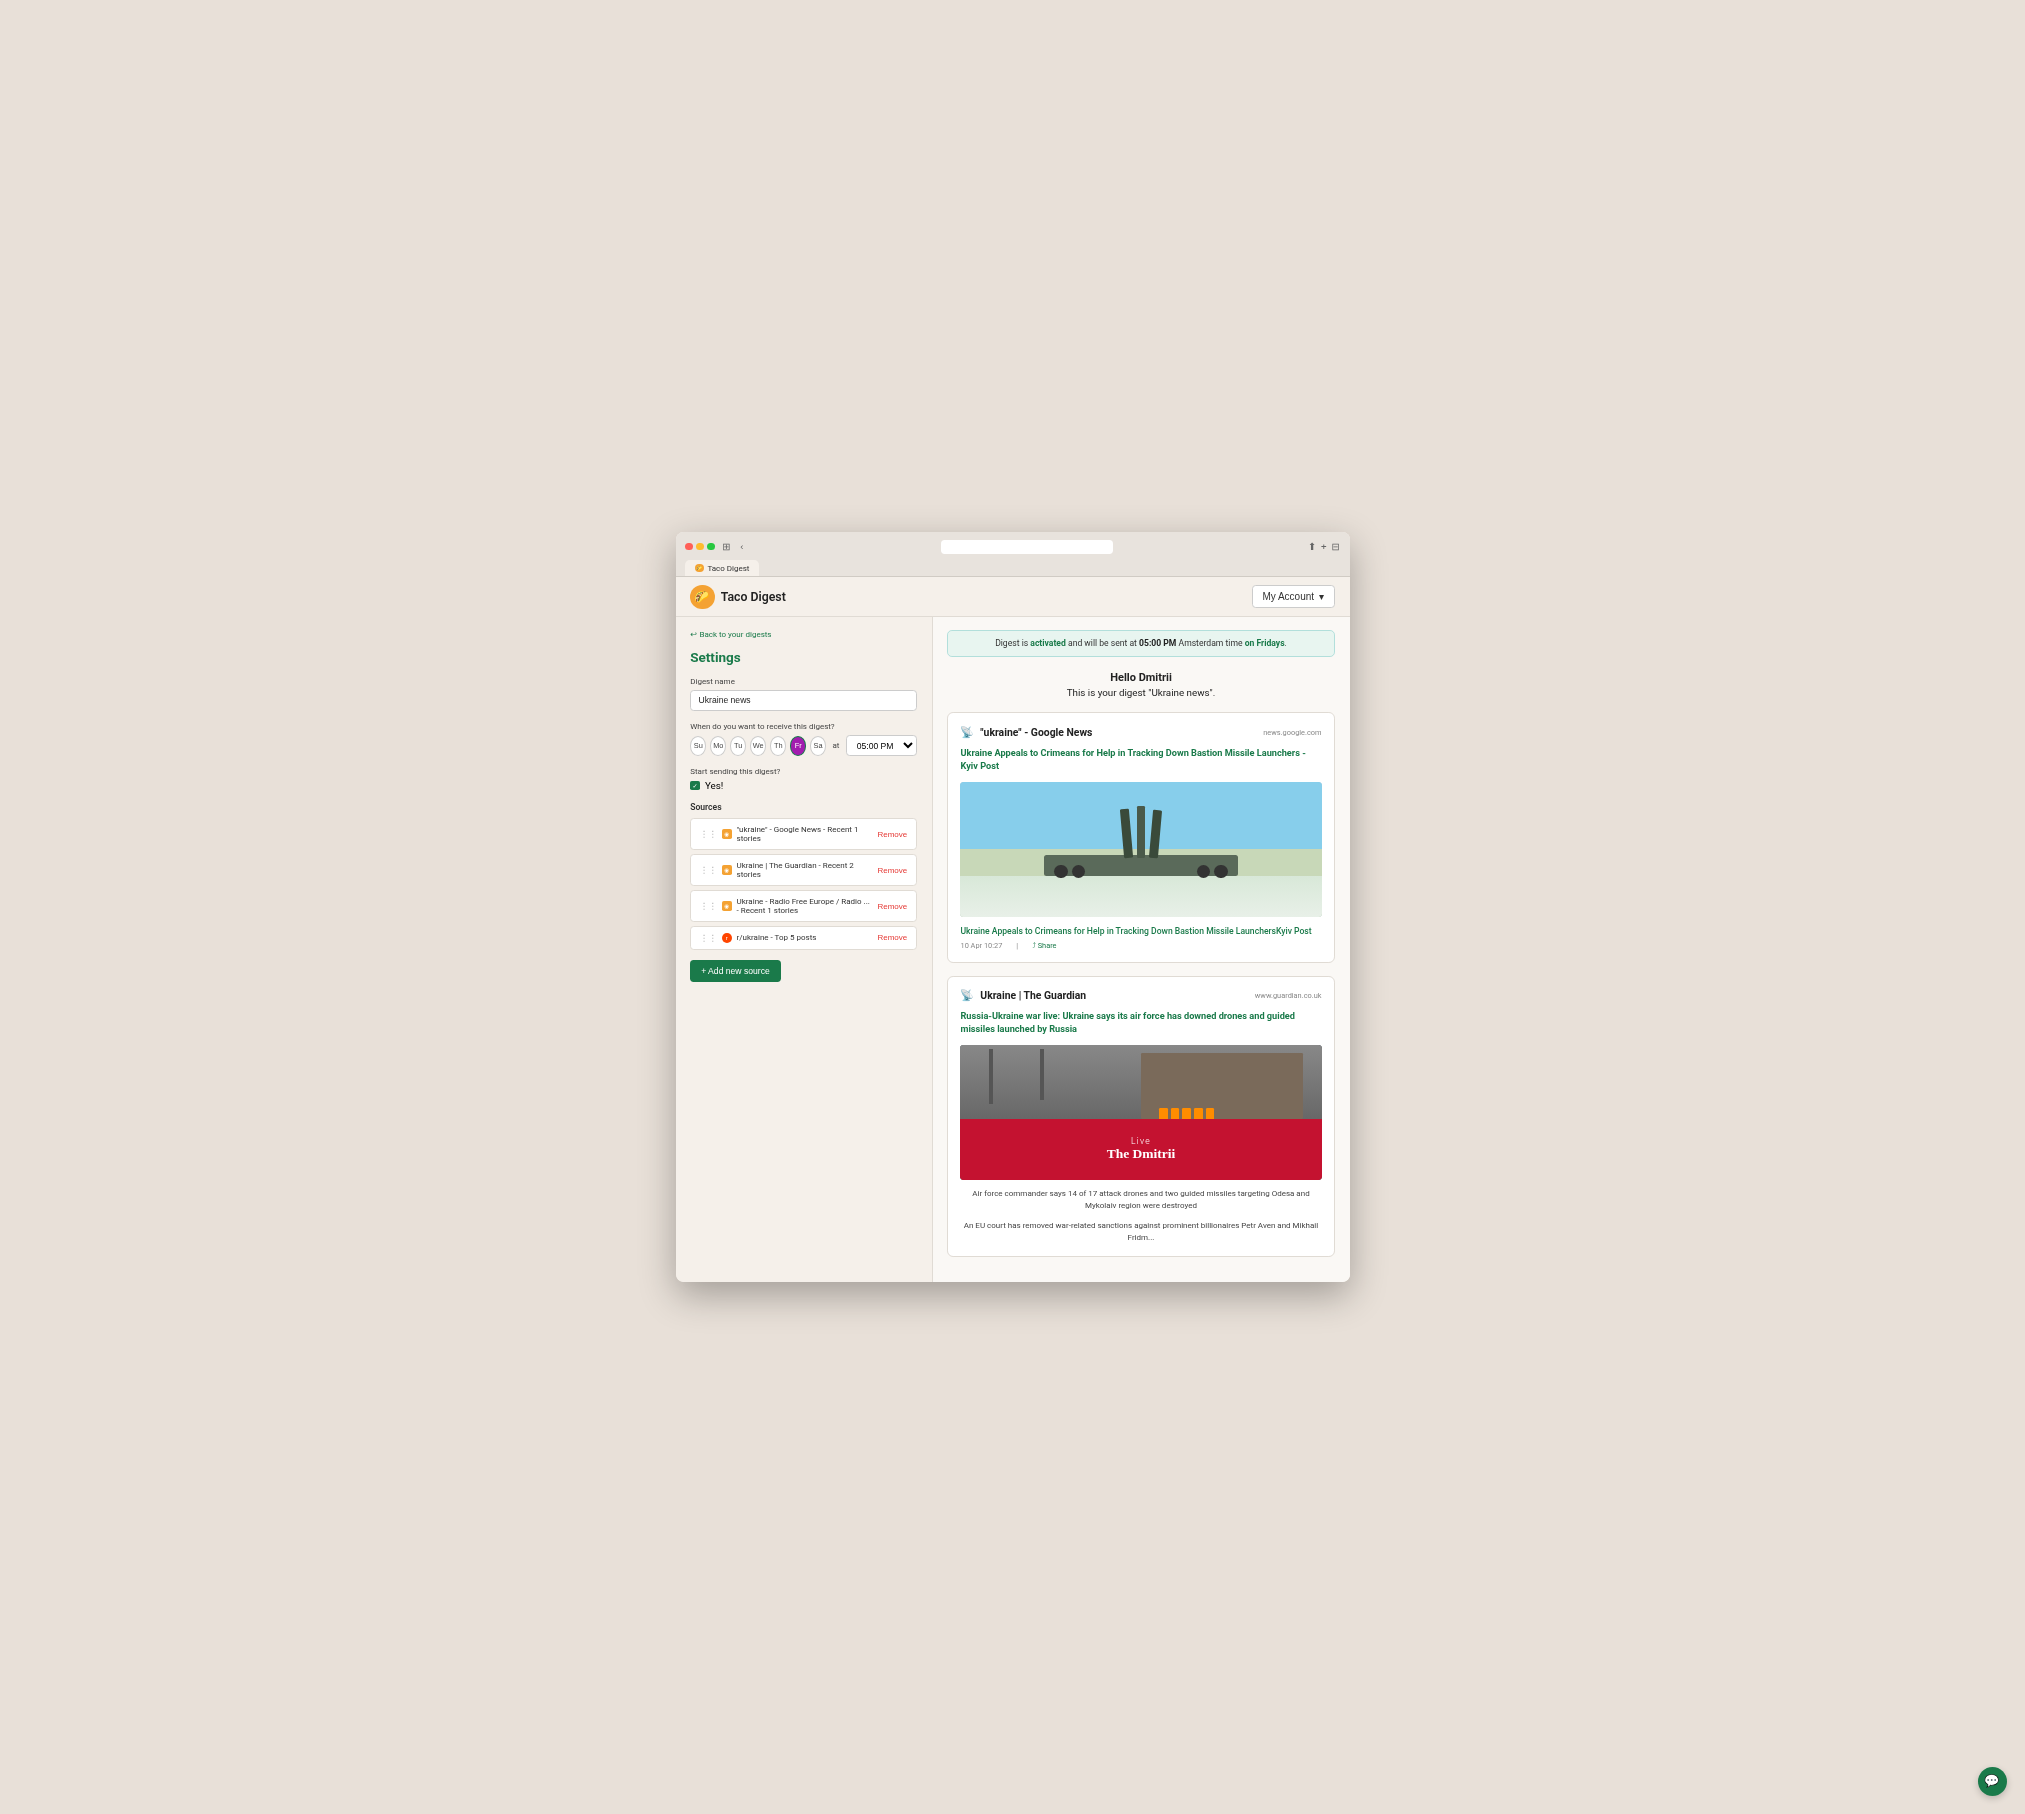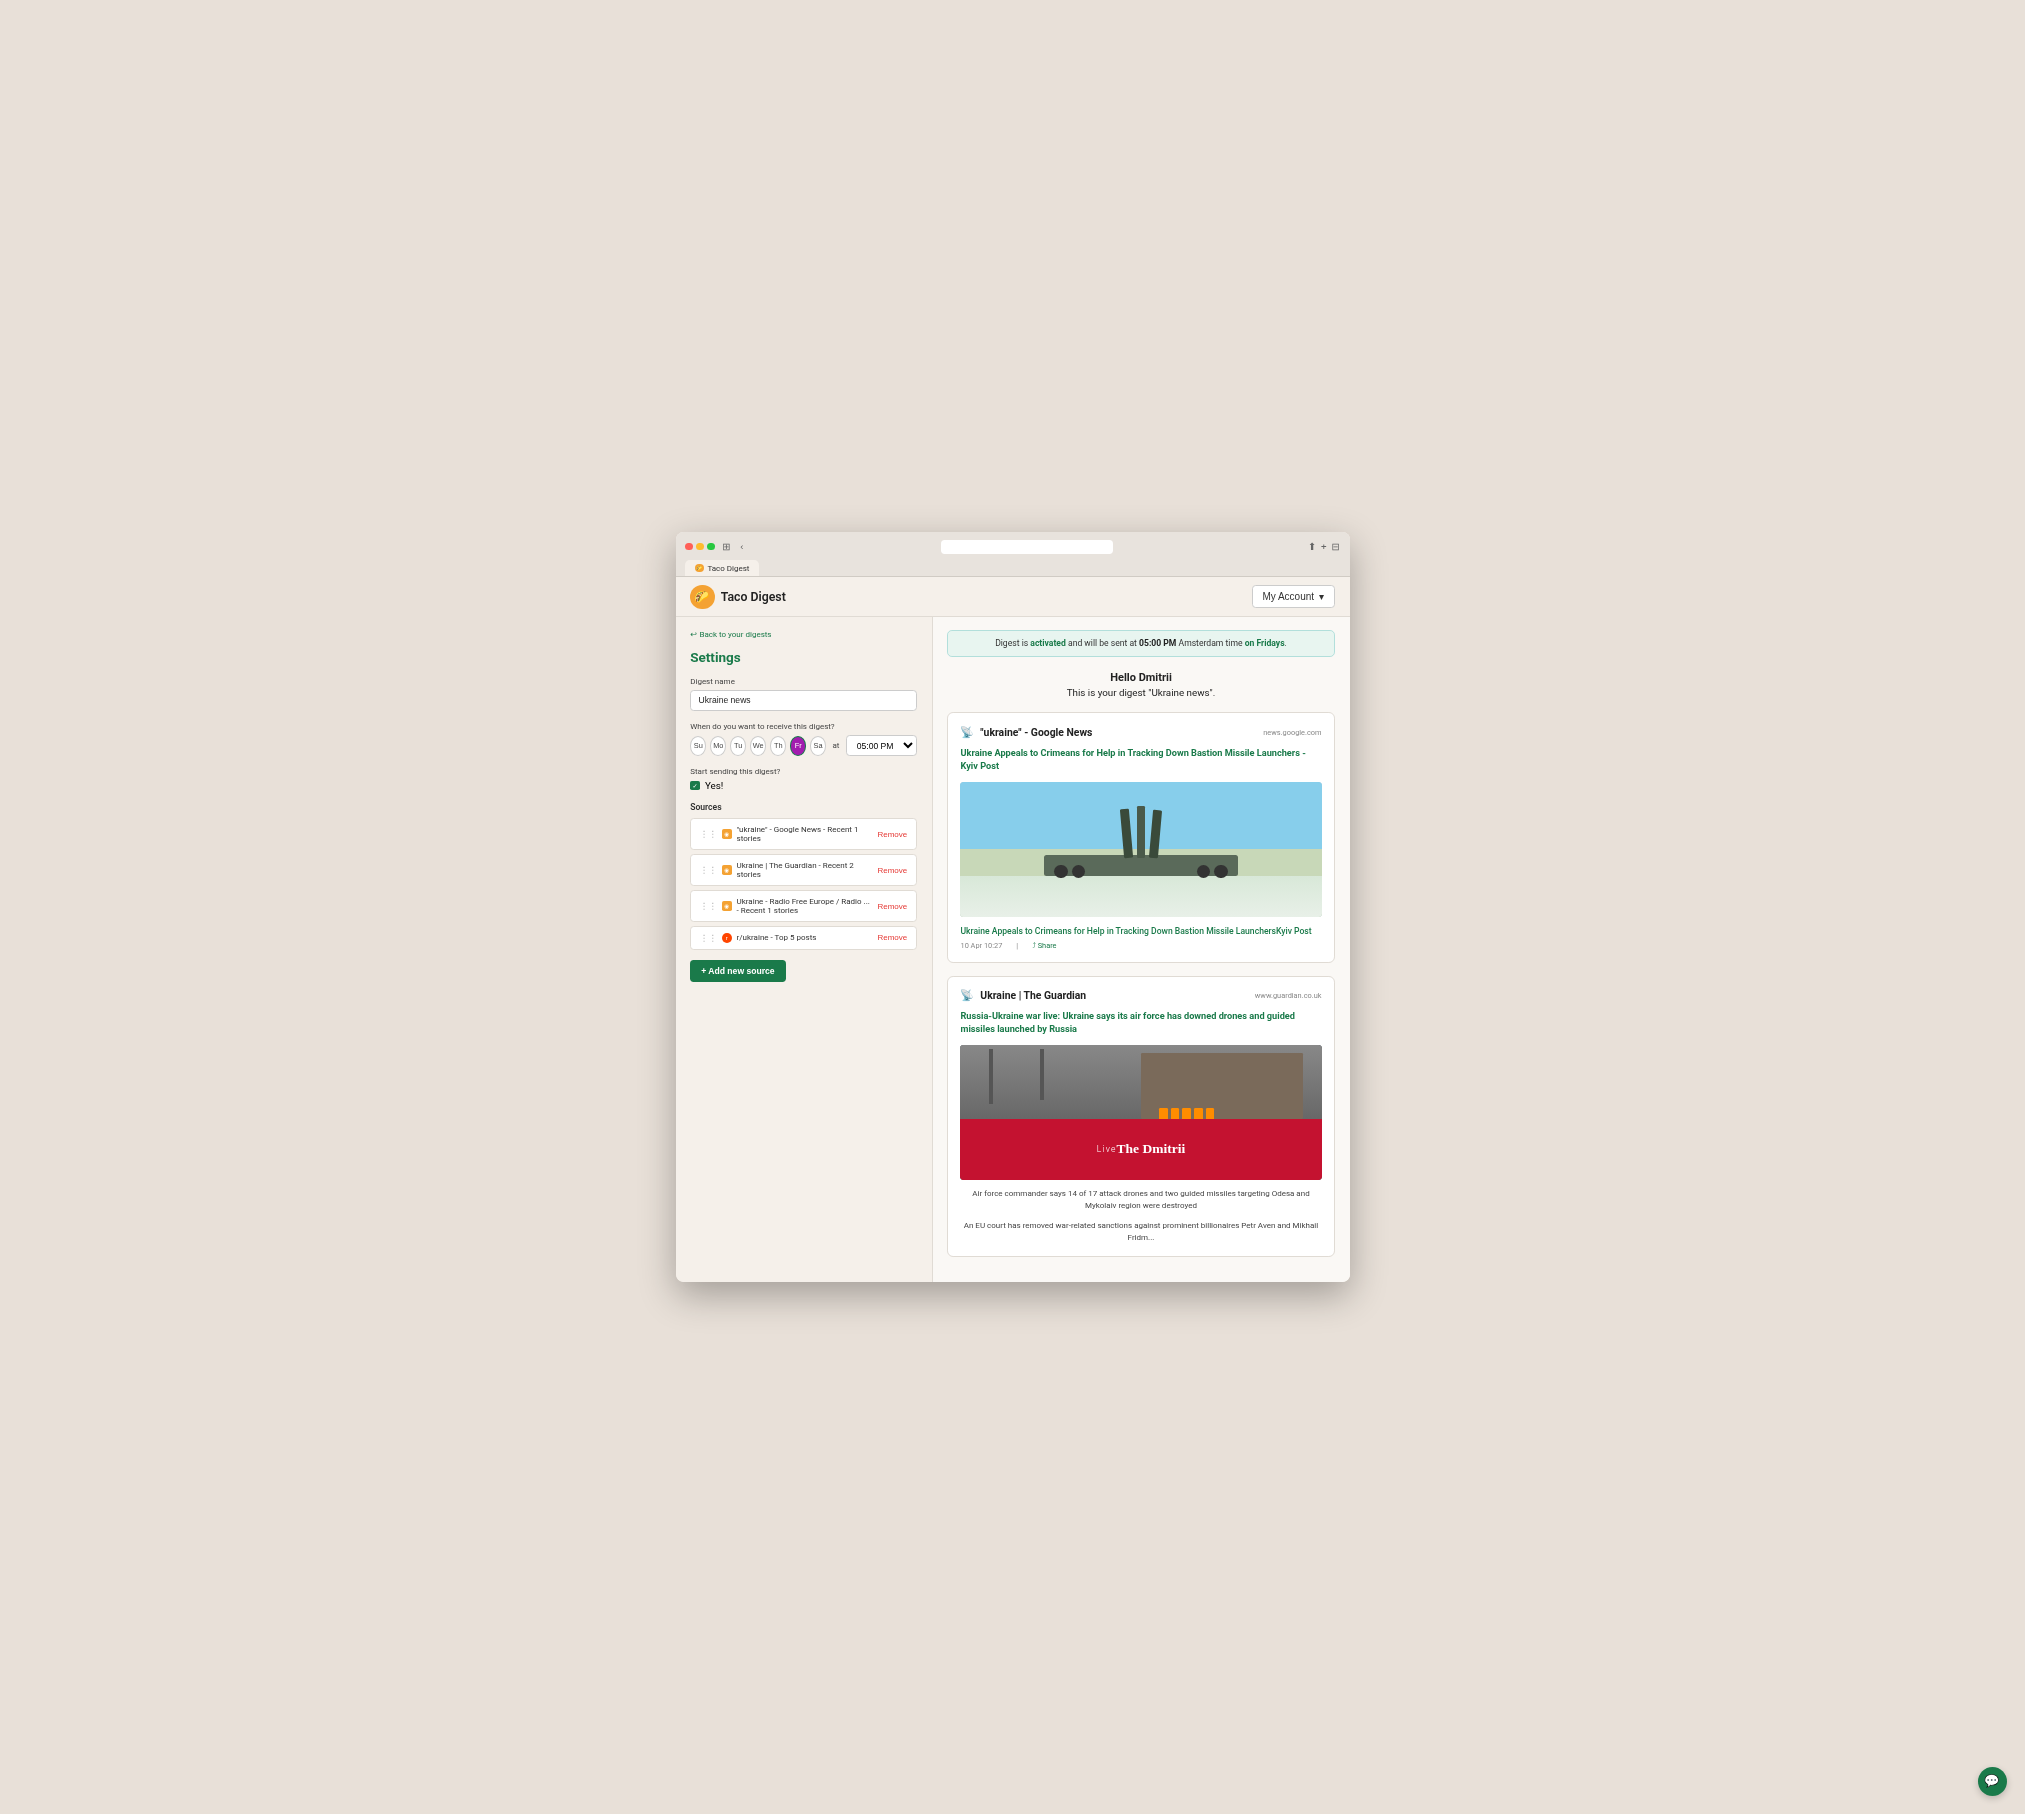--- a/index.html
+++ b/index.html
@@ -295,21 +295,21 @@
       font-weight: 500;
       flex-shrink: 0;
     }
     .add-source-btn {
       background: #1a7a4a;
       color: #fff;
       border: none;
       border-radius: 3.7px;
       padding: 6.1px 11px;
       font-size: 8.6px;
-      font-weight: 700;
+      font-weight: 400;
       cursor: pointer;
       margin-top: 6.1px;
     }
     
     .right-panel {
       flex: 1;
       padding: 12.3px 14.7px;
       overflow-y: auto;
       background: #faf8f5;
     }
@@ -414,21 +414,21 @@
       overflow: hidden;
     }
     .guardian-overlay {
       position: absolute;
       bottom: 0;
       left: 0;
       right: 0;
       height: 45%;
       background: #c41230;
       display: flex;
-      flex-direction: row;
+      flex-direction: column;
       align-items: center;
       justify-content: center;
     }
     .guardian-live-text {
       color: #fff;
       font-size: 8.6px;
       font-weight: 300;
       letter-spacing: 1.2px;
     }
     .guardian-name-text {

